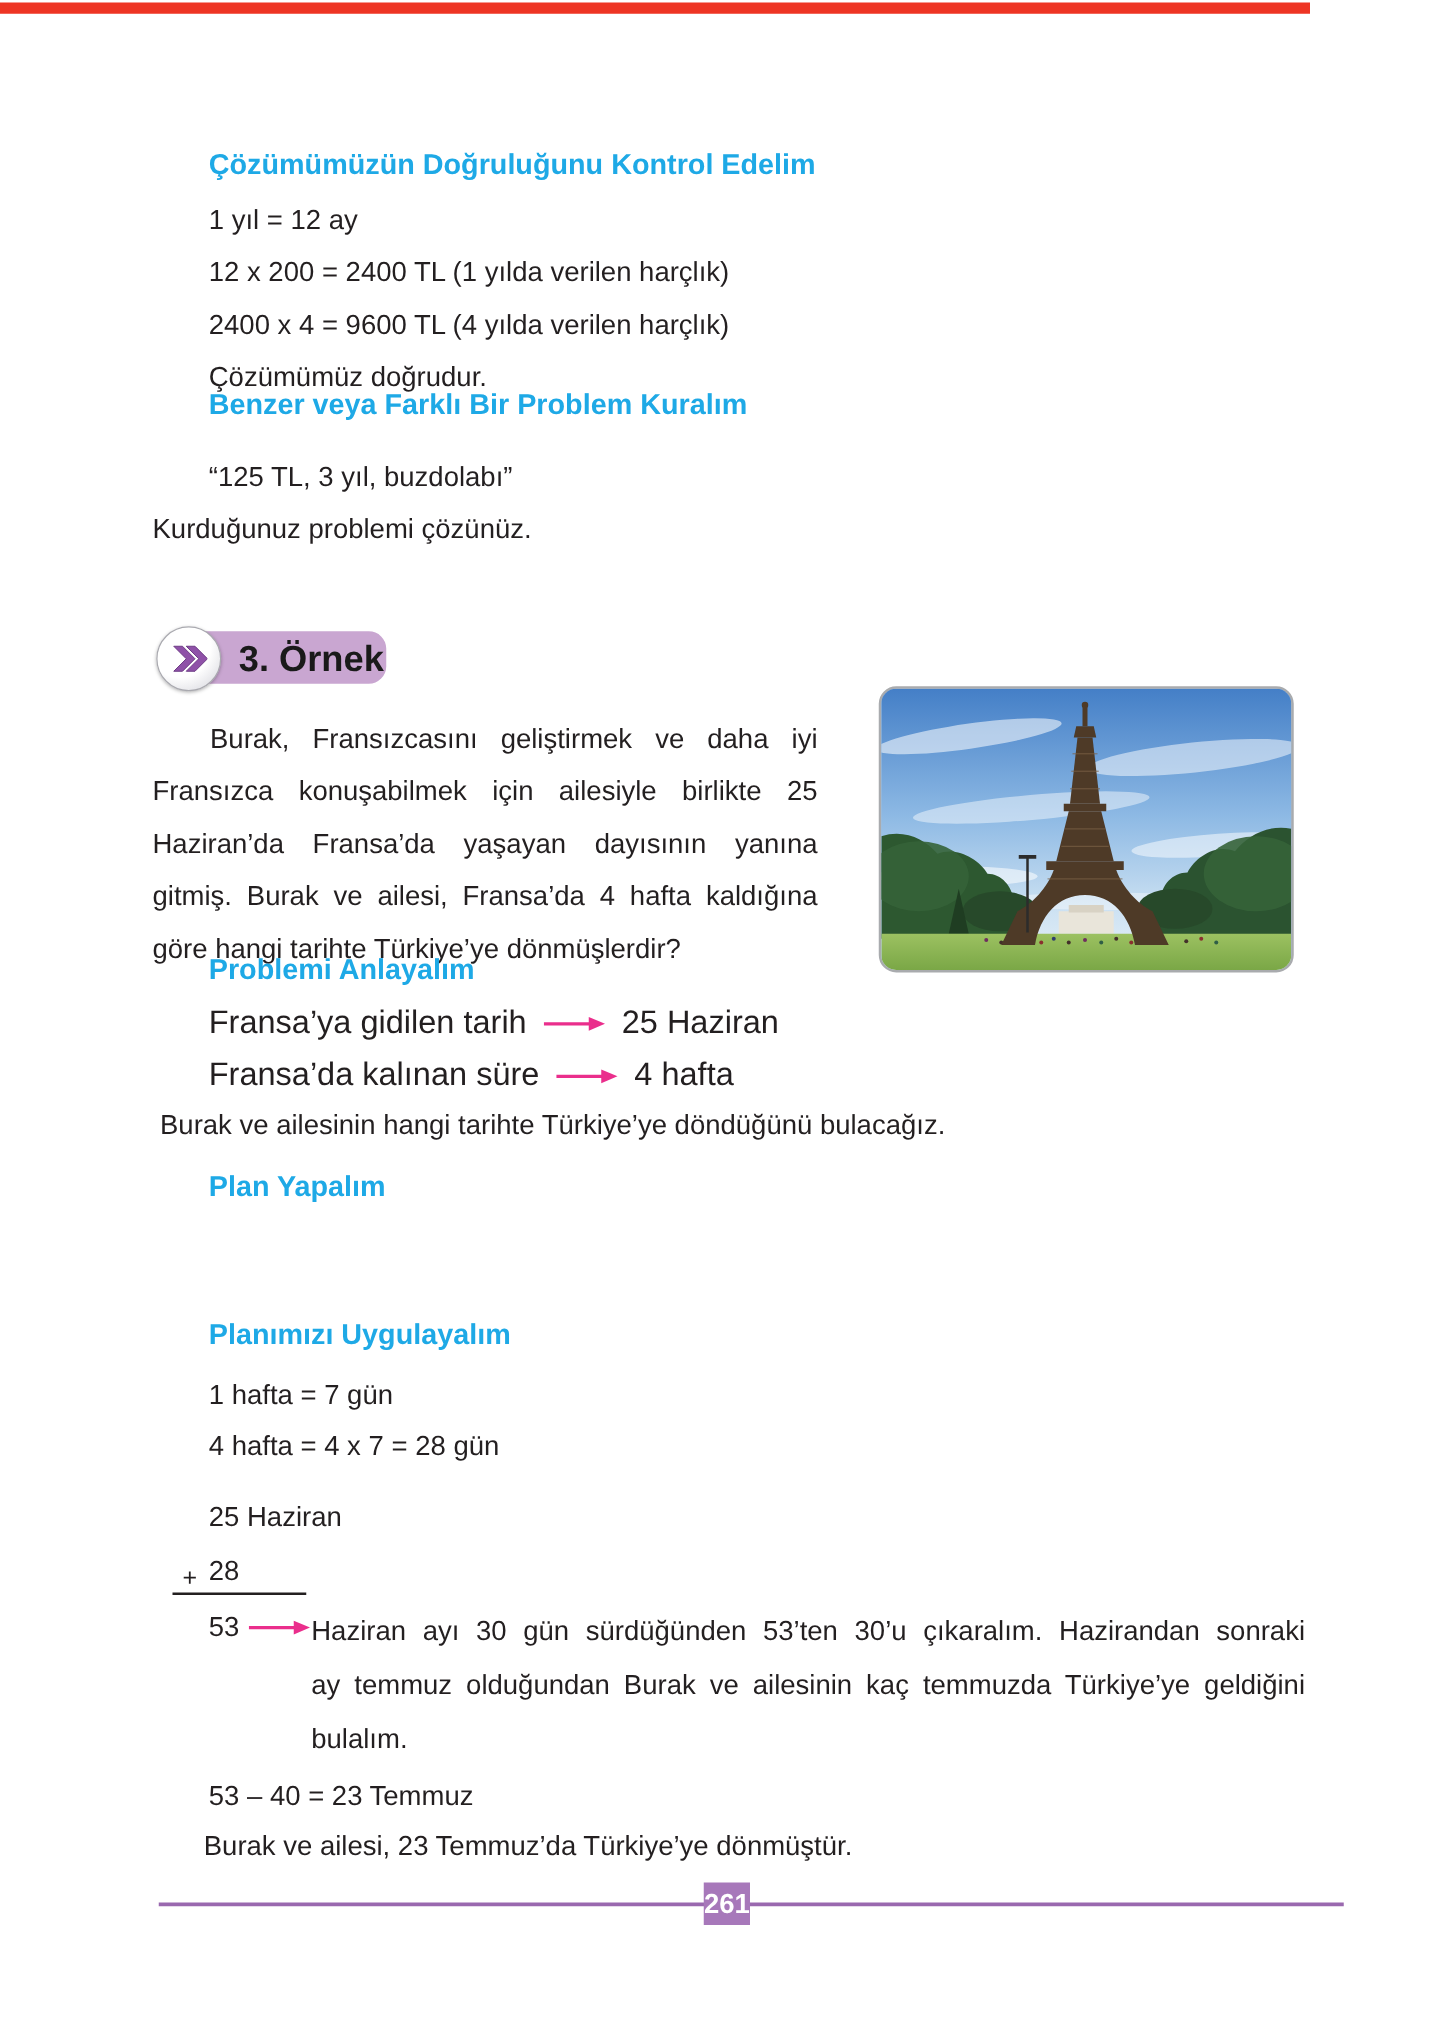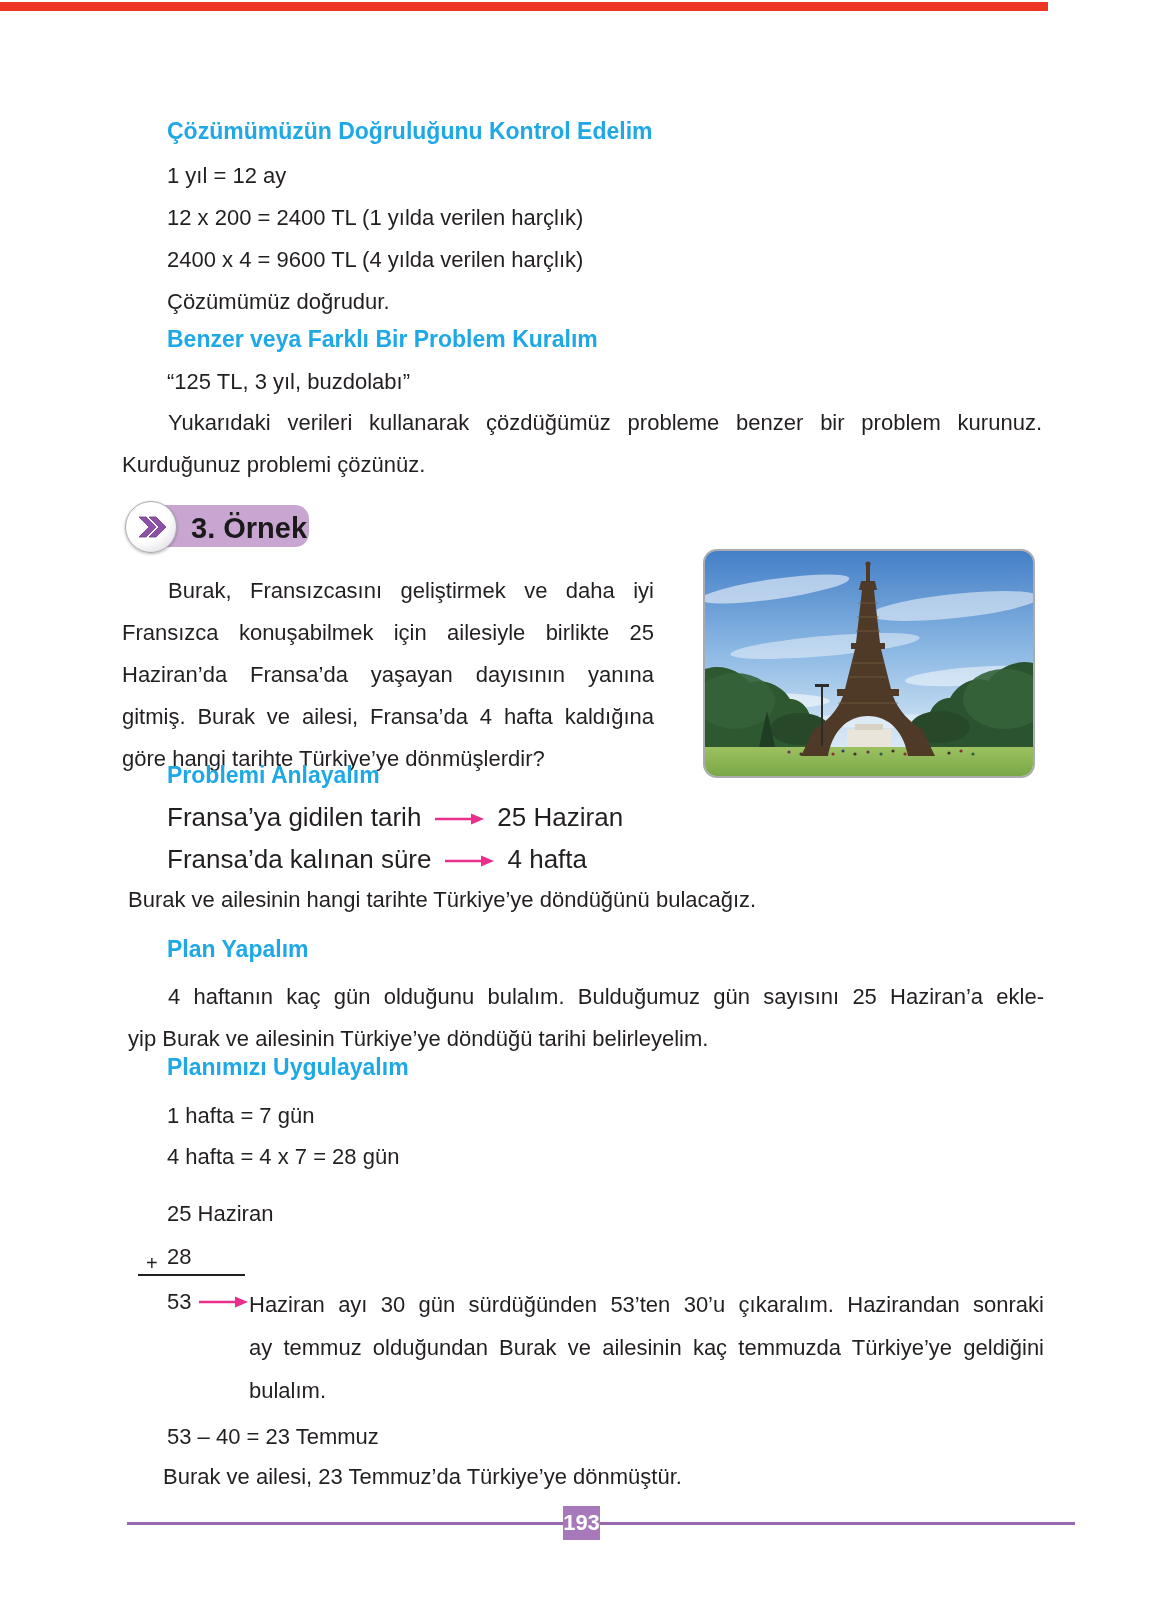--- a/index.html
+++ b/index.html
@@ -58,24 +58,23 @@
 <div class="page">
 
   <div class="abs top-strip"></div>
 
   <div class="abs heading" style="left:167px;top:118px;">Çözümümüzün Doğruluğunu Kontrol Edelim</div>
   <div class="abs body-text" style="left:167px;top:162px;">1 yıl = 12 ay</div>
   <div class="abs body-text" style="left:167px;top:204px;">12 x 200 = 2400 TL (1 yılda verilen harçlık)</div>
   <div class="abs body-text" style="left:167px;top:246px;">2400 x 4 = 9600 TL (4 yılda verilen harçlık)</div>
   <div class="abs body-text" style="left:167px;top:288px;">Çözümümüz doğrudur.</div>
 
-  <div class="abs heading" style="left:167px;top:326px;">Benzer veya Farklı Bir Problem Kuralım</div>
+  <div class="abs heading" style="left:167px;top:310px;">Benzer veya Farklı Bir Problem Kuralım</div>
   <div class="abs body-text" style="left:167px;top:368px;">“125 TL, 3 yıl, buzdolabı”</div>
   <div class="abs jwrap" style="left:122px;top:402px;width:920px;">
-    <div class="jline indent46">Yukarıdaki verileri kullanarak çözdüğümüz probleme benzer bir problem kurunuz.</div>
     <div class="jline last">Kurduğunuz problemi çözünüz.</div>
   </div>
 
   <div class="abs" style="left:125px;top:501px;width:200px;height:52px;">
     <div class="badge-rect"></div>
     <div class="badge-circle">
       <svg width="30" height="24" viewBox="0 0 30 24" aria-hidden="true">
         <path d="M3,2 L13,12 L3,22 L10,22 L20,12 L10,2 Z" fill="#8f51a8" stroke="#6e3c85" stroke-width="0.8"></path>
         <path d="M13,2 L23,12 L13,22 L20,22 L30,12 L20,2 Z" fill="#8f51a8" stroke="#6e3c85" stroke-width="0.8"></path>
       </svg>
@@ -185,24 +184,20 @@
     <svg width="50" height="14" viewBox="0 0 50 14">
       <line x1="0" y1="7" x2="37" y2="7" stroke="#ea2e8c" stroke-width="2.6"></line>
       <path d="M36,1.5 L49,7 L36,12.5 Z" fill="#ea2e8c"></path>
     </svg>
     <span class="val">4 hafta</span>
   </div>
 
   <div class="abs body-text" style="left:128px;top:886px;">Burak ve ailesinin hangi tarihte Türkiye’ye döndüğünü bulacağız.</div>
 
   <div class="abs heading" style="left:167px;top:936px;">Plan Yapalım</div>
-  <div class="abs jwrap" style="left:128px;top:976px;width:916px;">
-    <div class="jline indent40">4 haftanın kaç gün olduğunu bulalım. Bulduğumuz gün sayısını 25 Haziran’a ekle-</div>
-    <div class="jline last">yip Burak ve ailesinin Türkiye’ye döndüğü tarihi belirleyelim.</div>
-  </div>
 
   <div class="abs heading" style="left:167px;top:1054px;">Planımızı Uygulayalım</div>
   <div class="abs body-text" style="left:167px;top:1102px;">1 hafta = 7 gün</div>
   <div class="abs body-text" style="left:167px;top:1143px;">4 hafta = 4 x 7 = 28 gün</div>
 
   <div class="abs body-text" style="left:167px;top:1200px;">25 Haziran</div>
   <div class="abs body-text" style="left:146px;top:1251px;font-size:20px;">+</div>
   <div class="abs body-text" style="left:167px;top:1243px;">28</div>
   <div class="abs sum-line"></div>
   <div class="abs body-text" style="left:167px;top:1288px;">53</div>
@@ -215,15 +210,15 @@
   <div class="abs jwrap" style="left:249px;top:1283px;width:795px;">
     <div class="jline" style="line-height:43px;">Haziran ayı 30 gün sürdüğünden 53’ten 30’u çıkaralım. Hazirandan sonraki</div>
     <div class="jline" style="line-height:43px;">ay temmuz olduğundan Burak ve ailesinin kaç temmuzda Türkiye’ye geldiğini</div>
     <div class="jline last" style="line-height:43px;">bulalım.</div>
   </div>
 
   <div class="abs body-text" style="left:167px;top:1423px;">53 – 40 = 23 Temmuz</div>
   <div class="abs body-text" style="left:163px;top:1463px;">Burak ve ailesi, 23 Temmuz’da Türkiye’ye dönmüştür.</div>
 
   <div class="abs footer-line"></div>
-  <div class="abs page-badge">193</div>
+  <div class="abs page-badge">261</div>
 
 </div>
 
 </body></html>

